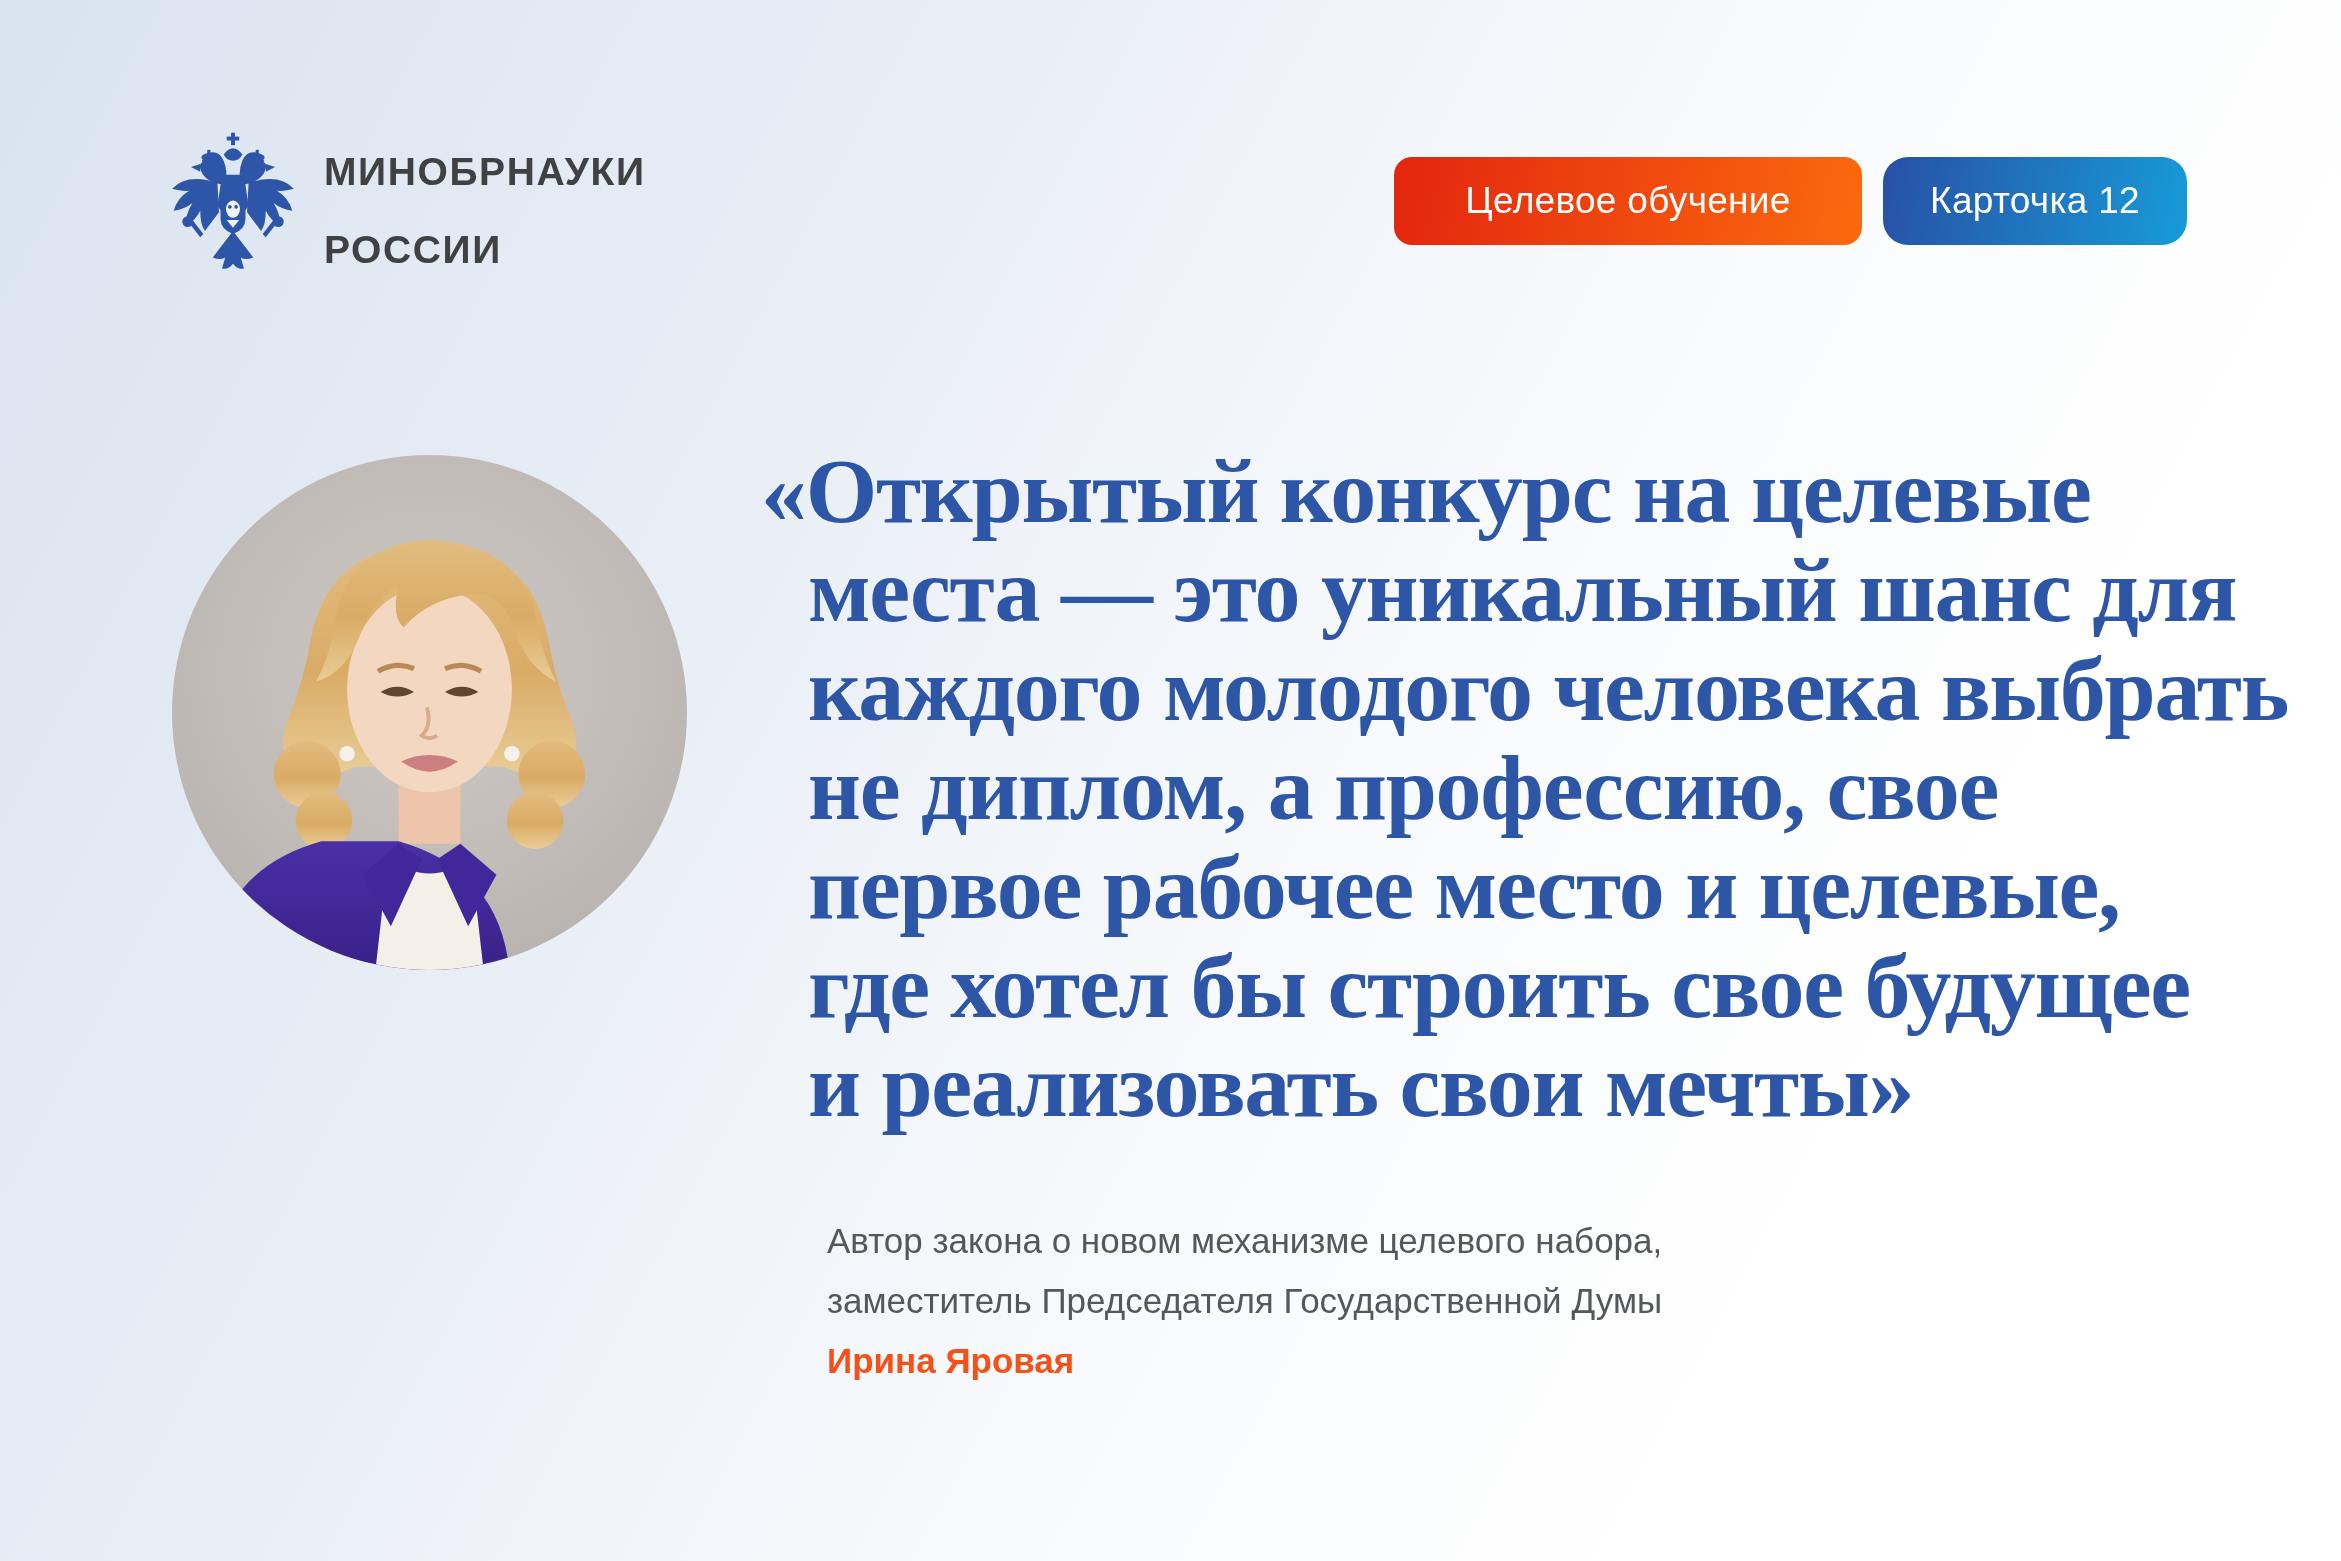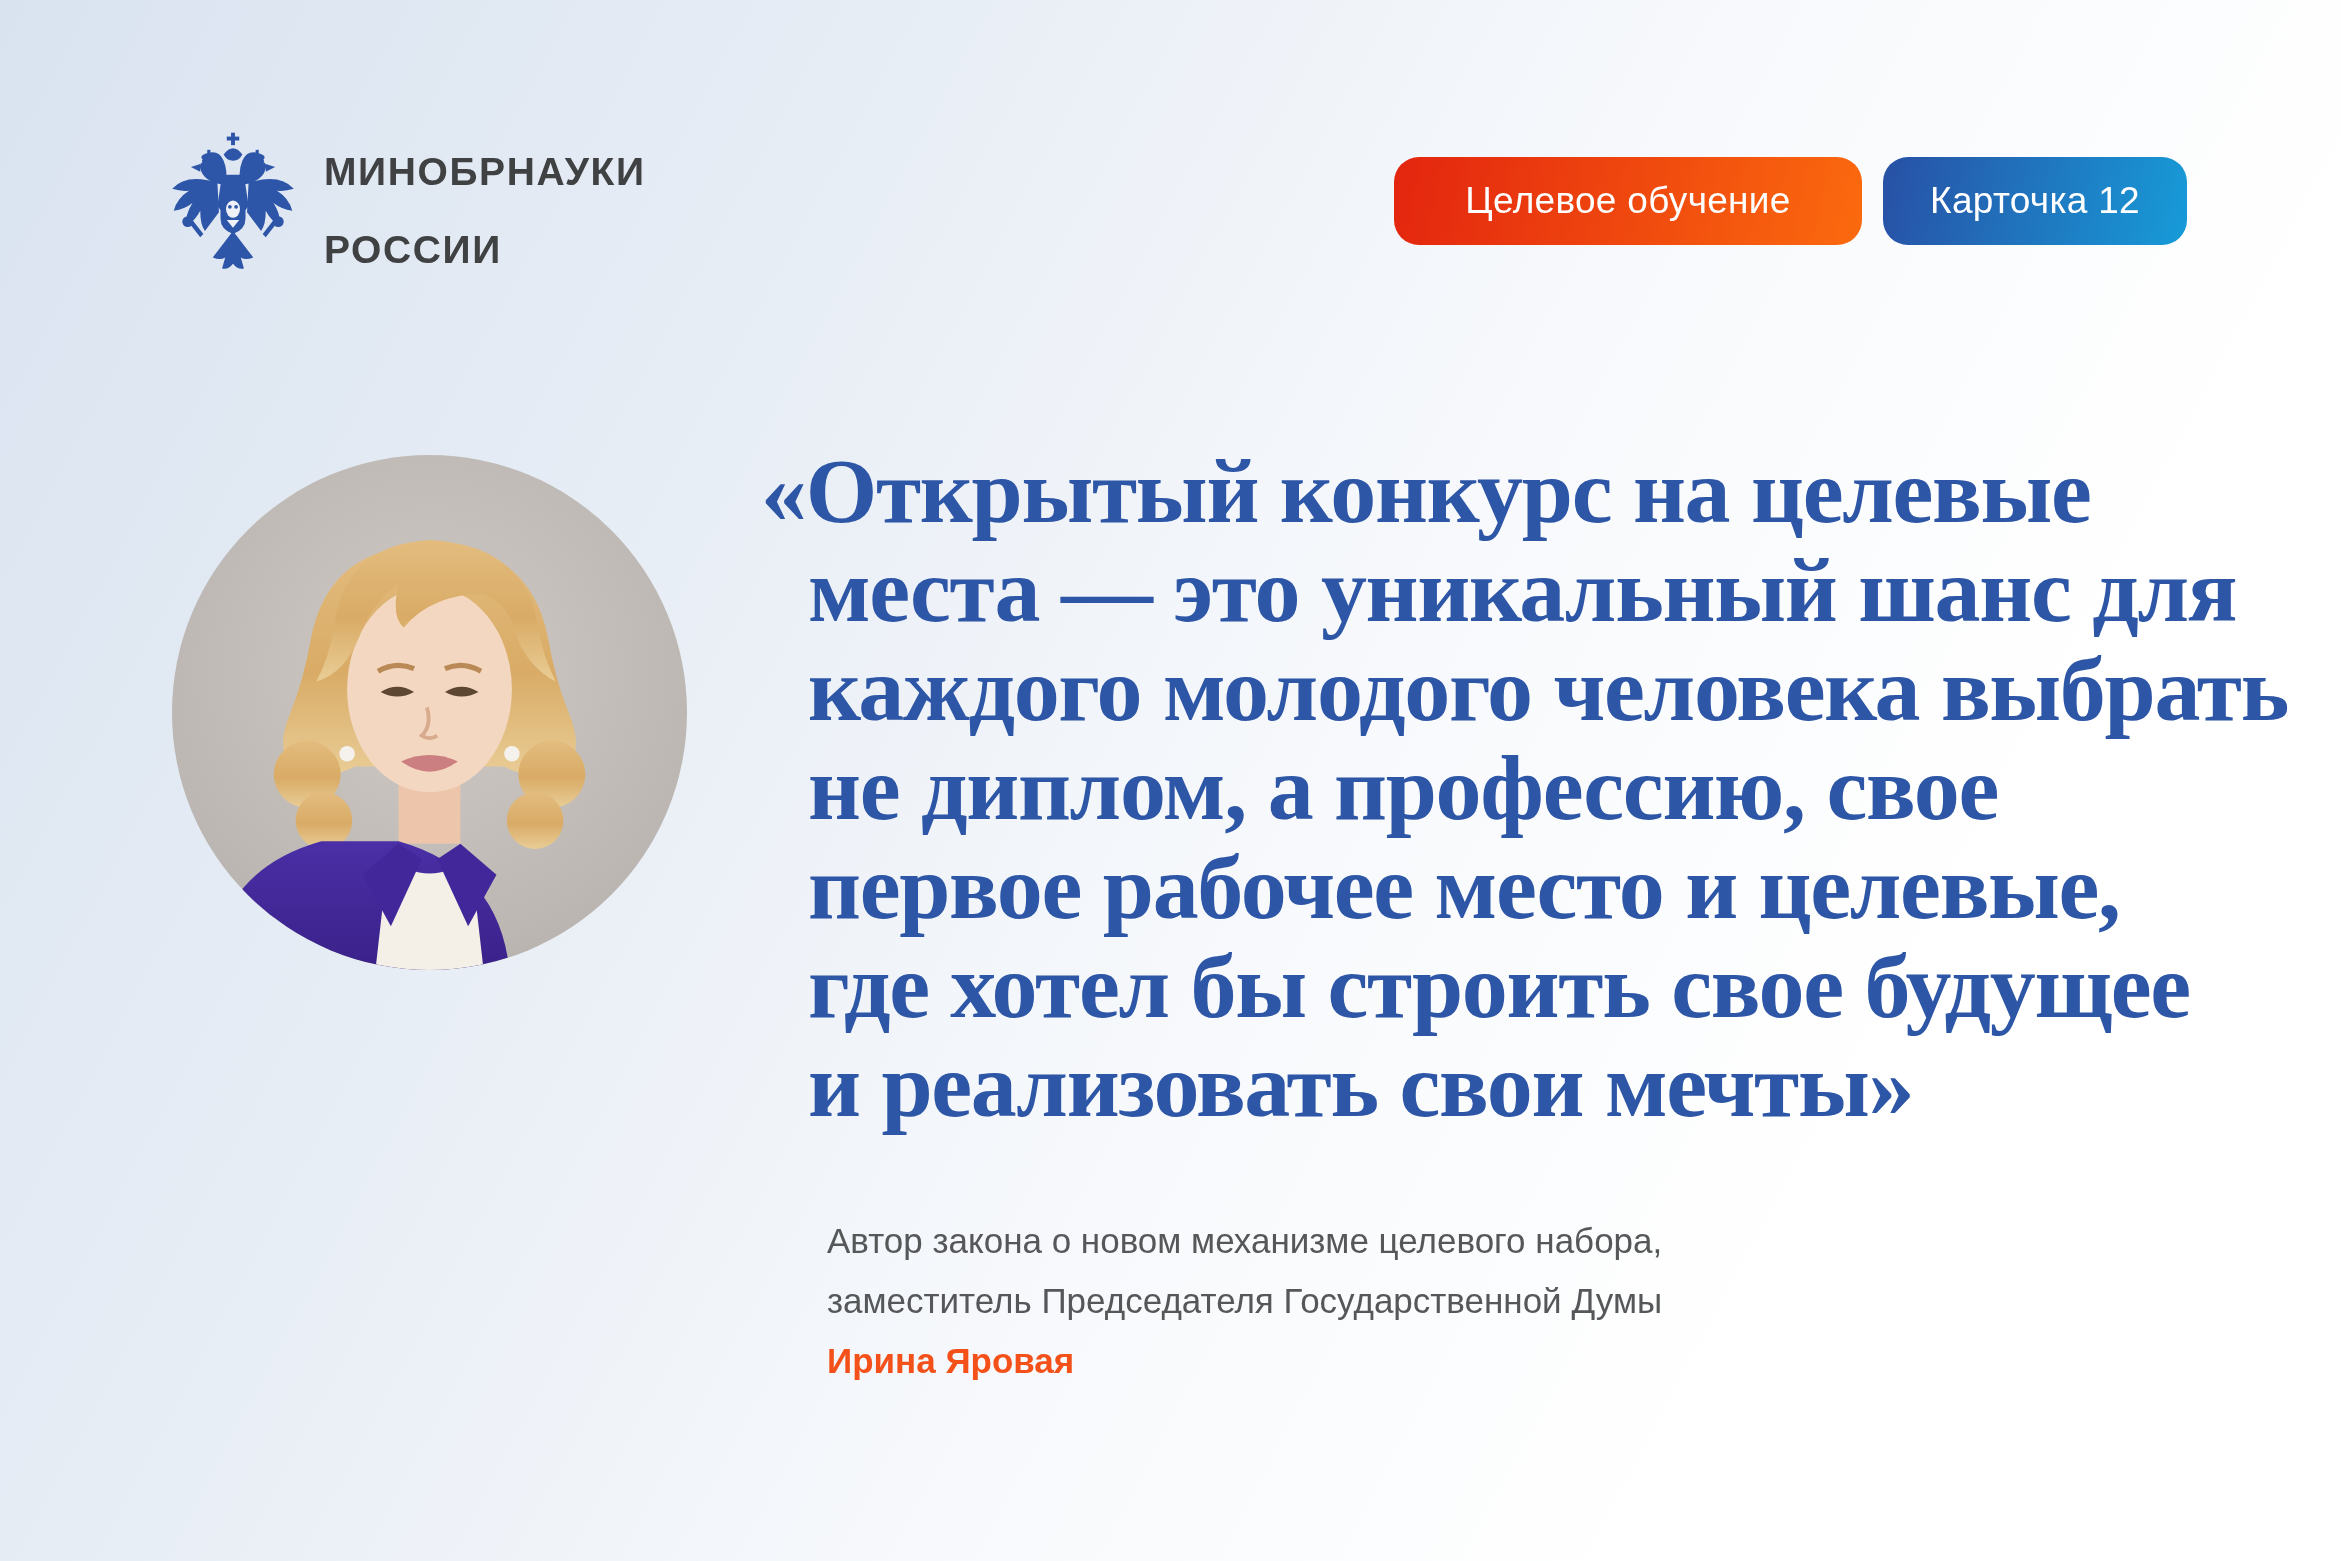--- a/index.html
+++ b/index.html
@@ -20,20 +20,21 @@
   }
   .badge{
     position:absolute;top:157px;height:88px;border-radius:25px;
     display:flex;align-items:center;justify-content:center;
     color:#ffffff;font-size:37px;font-weight:400;letter-spacing:0.3px;
     white-space:nowrap;
   }
   .badge-orange{
     left:1394px;width:468px;
     background:linear-gradient(102deg,var(--badge-orange-from),var(--badge-orange-to));
+    border-radius:18px;
   }
   .badge-blue{
     left:1883px;width:304px;
     background:linear-gradient(102deg,var(--badge-blue-from),var(--badge-blue-to));
   }
 
   
   .portrait{
     position:absolute;left:172px;top:455px;width:515px;height:515px;
     border-radius:50%;overflow:hidden;

